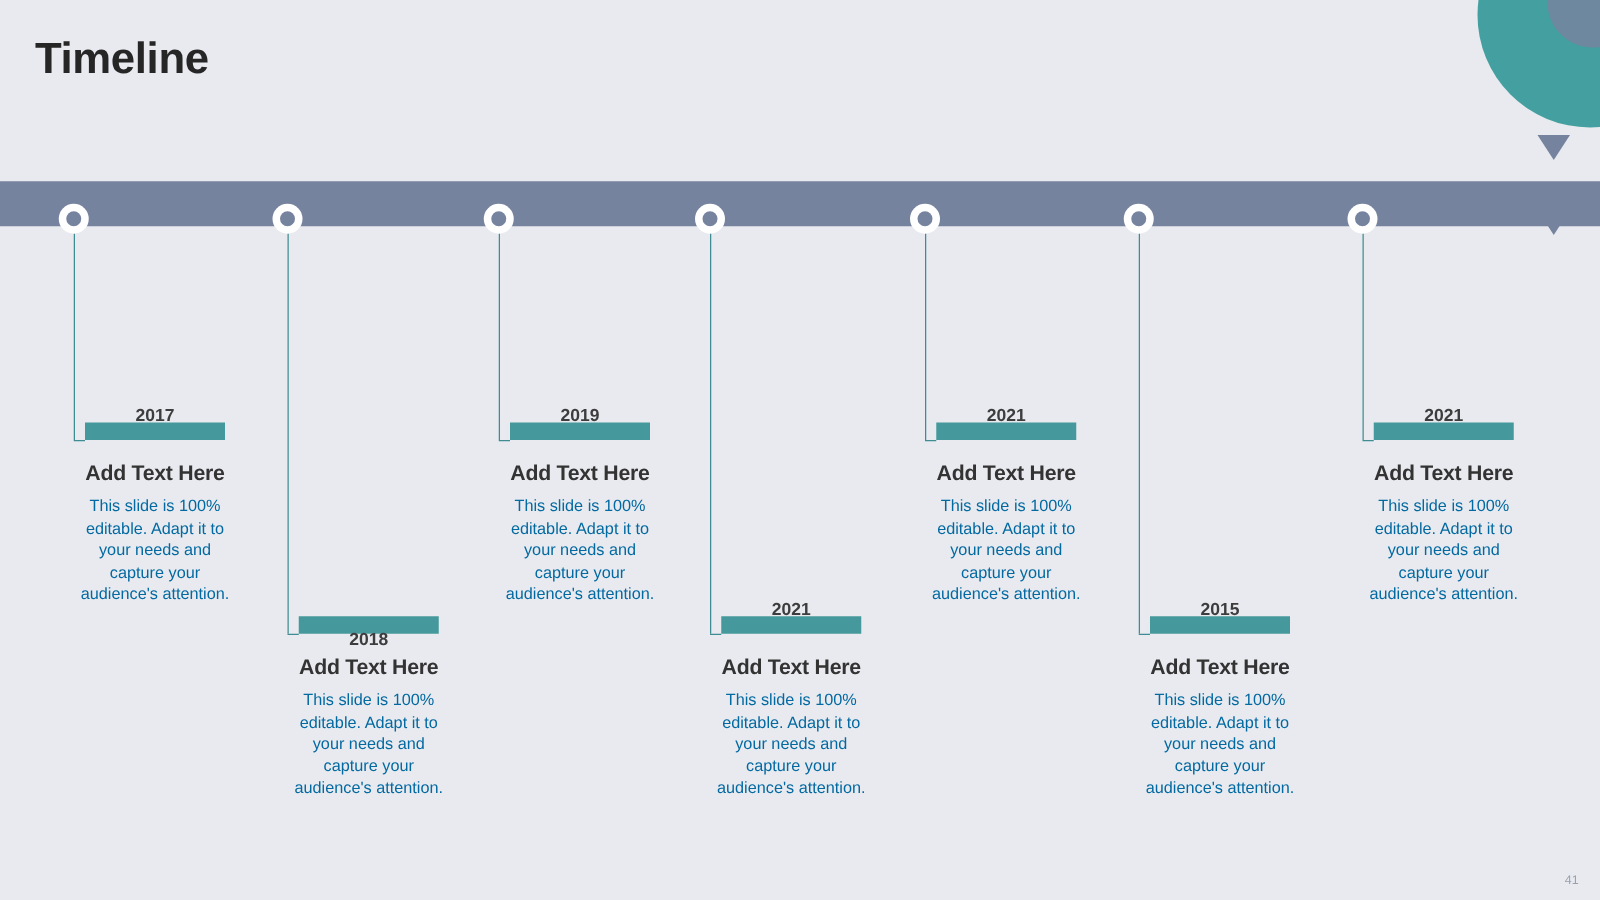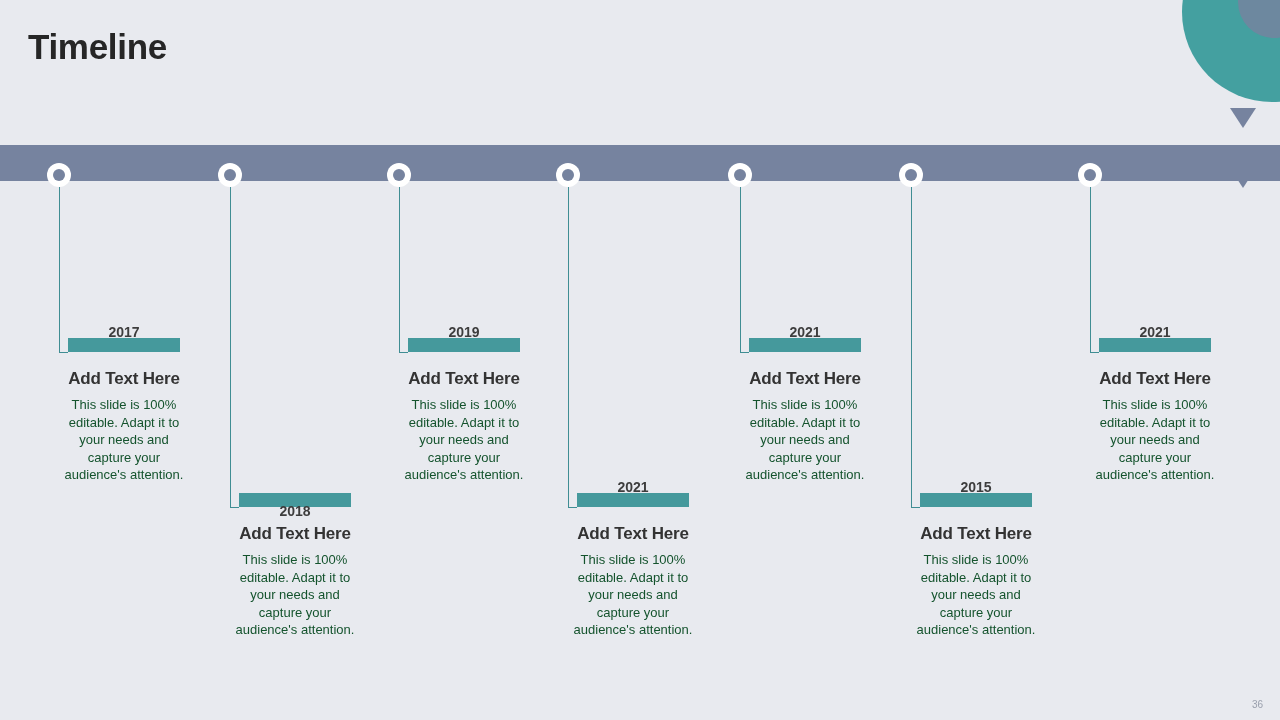--- a/index.html
+++ b/index.html
@@ -127,21 +127,21 @@
     font-size: 17px;
     font-weight: bold;
     color: #333333;
     text-align: center;
     letter-spacing: -0.2px;
   }
   .body-text {
     position: absolute;
     font-size: 13px;
     line-height: 17.5px;
-    color: #14532d;
+    color: #0369a1;
     text-align: center;
   }
 
   
   .page-num {
     position: absolute;
     right: 17px;
     bottom: 10px;
     font-size: 10px;
     color: #9aa0ad;
@@ -220,14 +220,14 @@
         <div class="marker" style="left: 1078px;"></div>
         <div class="connector-v" style="left: 1090px; top: 187px; height: 165px;"></div>
         <div class="connector-h" style="left: 1090px; top: 352px; width: 9px;"></div>
         <div class="year-bar" style="left: 1099px; top: 338px; width: 112px;"></div>
         <div class="year-label" style="left: 1110px; top: 324px; width: 90px;">2021</div>
         <div class="heading" style="left: 1060px; top: 369px; width: 190px;">Add Text Here</div>
         <div class="body-text" style="left: 1087px; top: 396px; width: 136px;">This slide is 100% editable. Adapt it to your needs and capture your audience's attention.</div>
       </div>
     </div>
 
-  <div class="page-num">36</div>
+  <div class="page-num">41</div>
 </div>
 
 </body></html>

